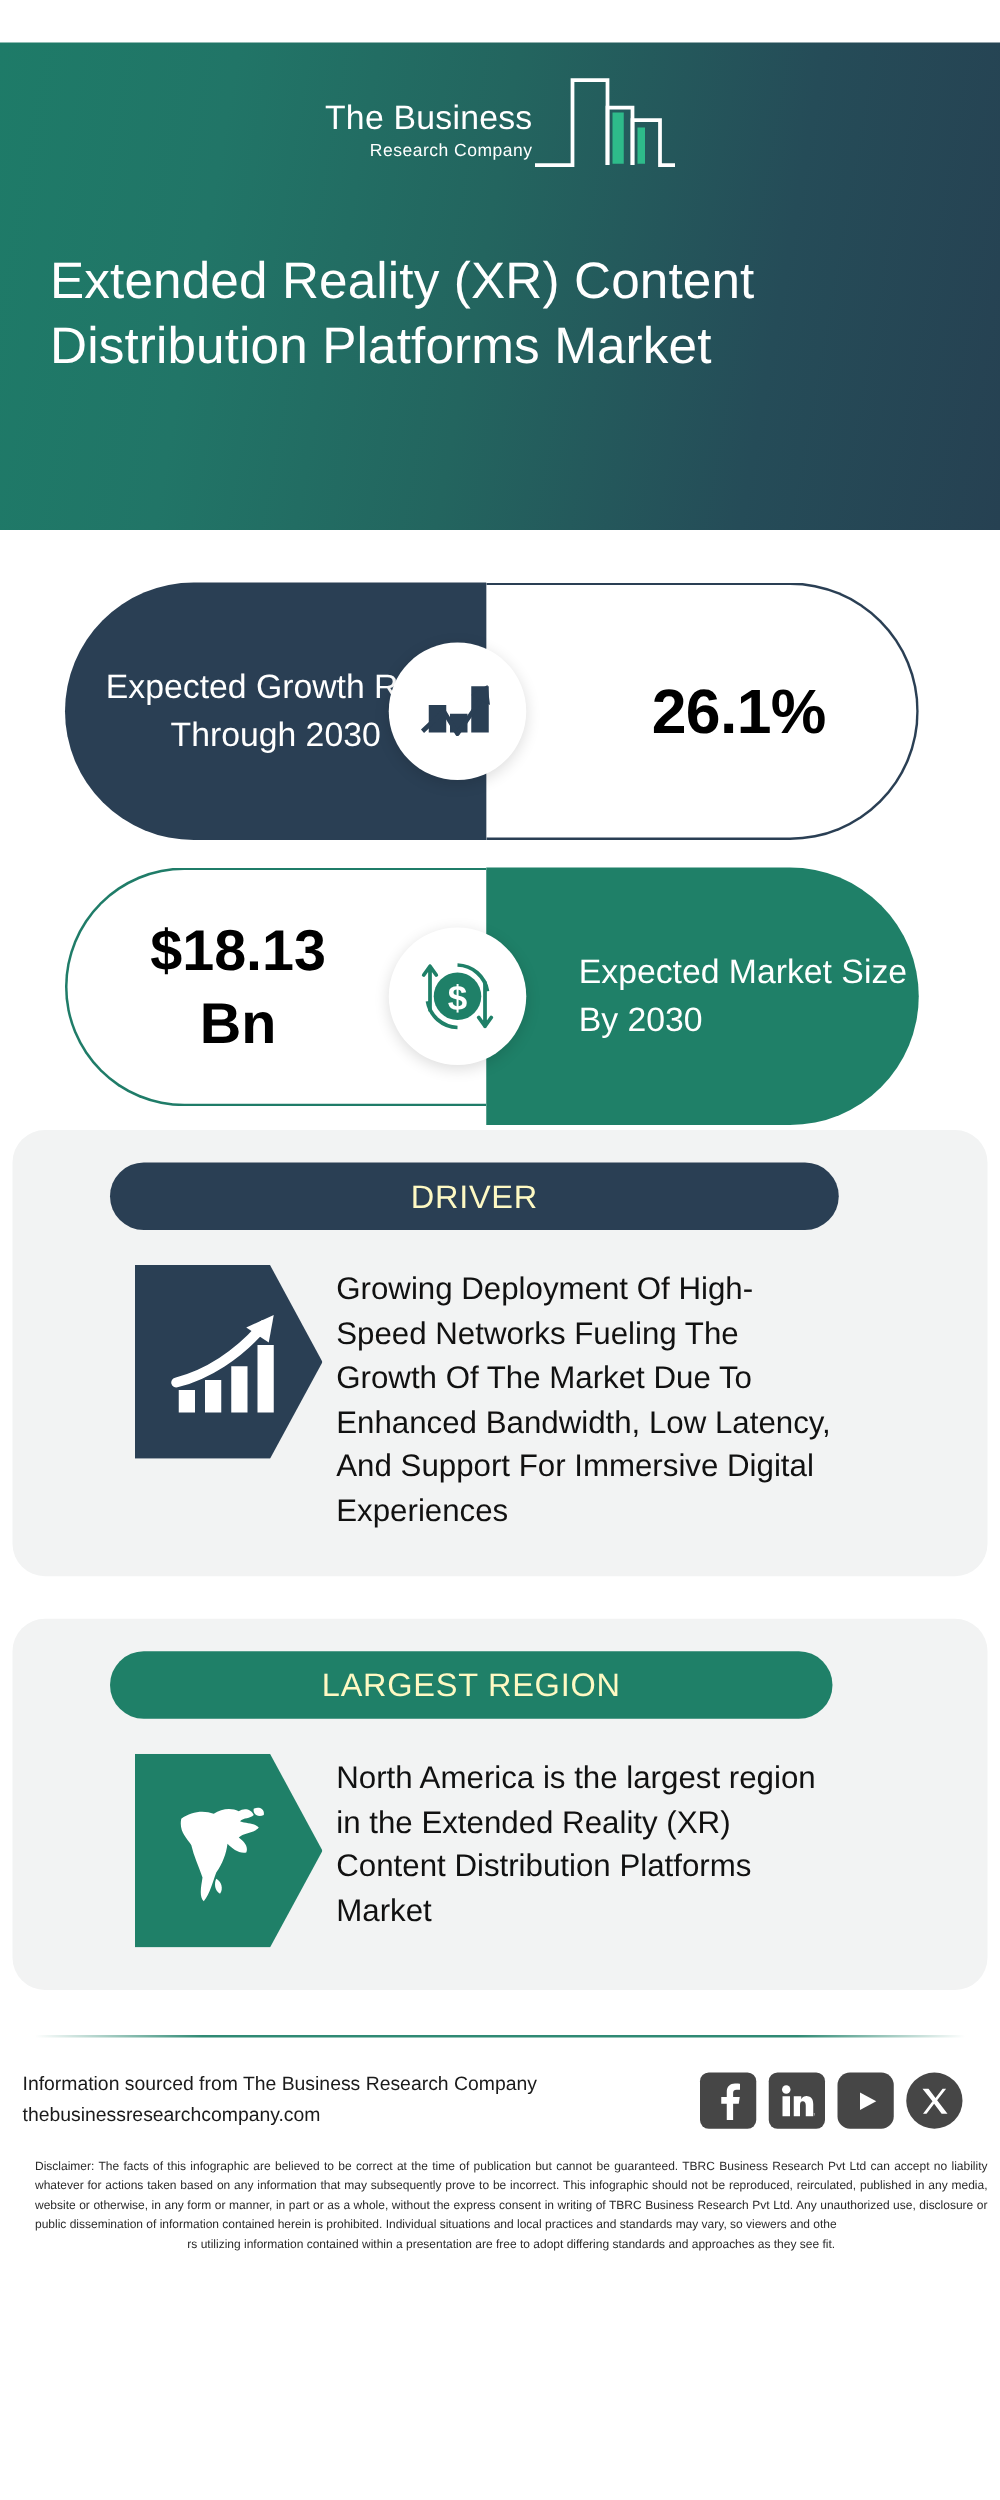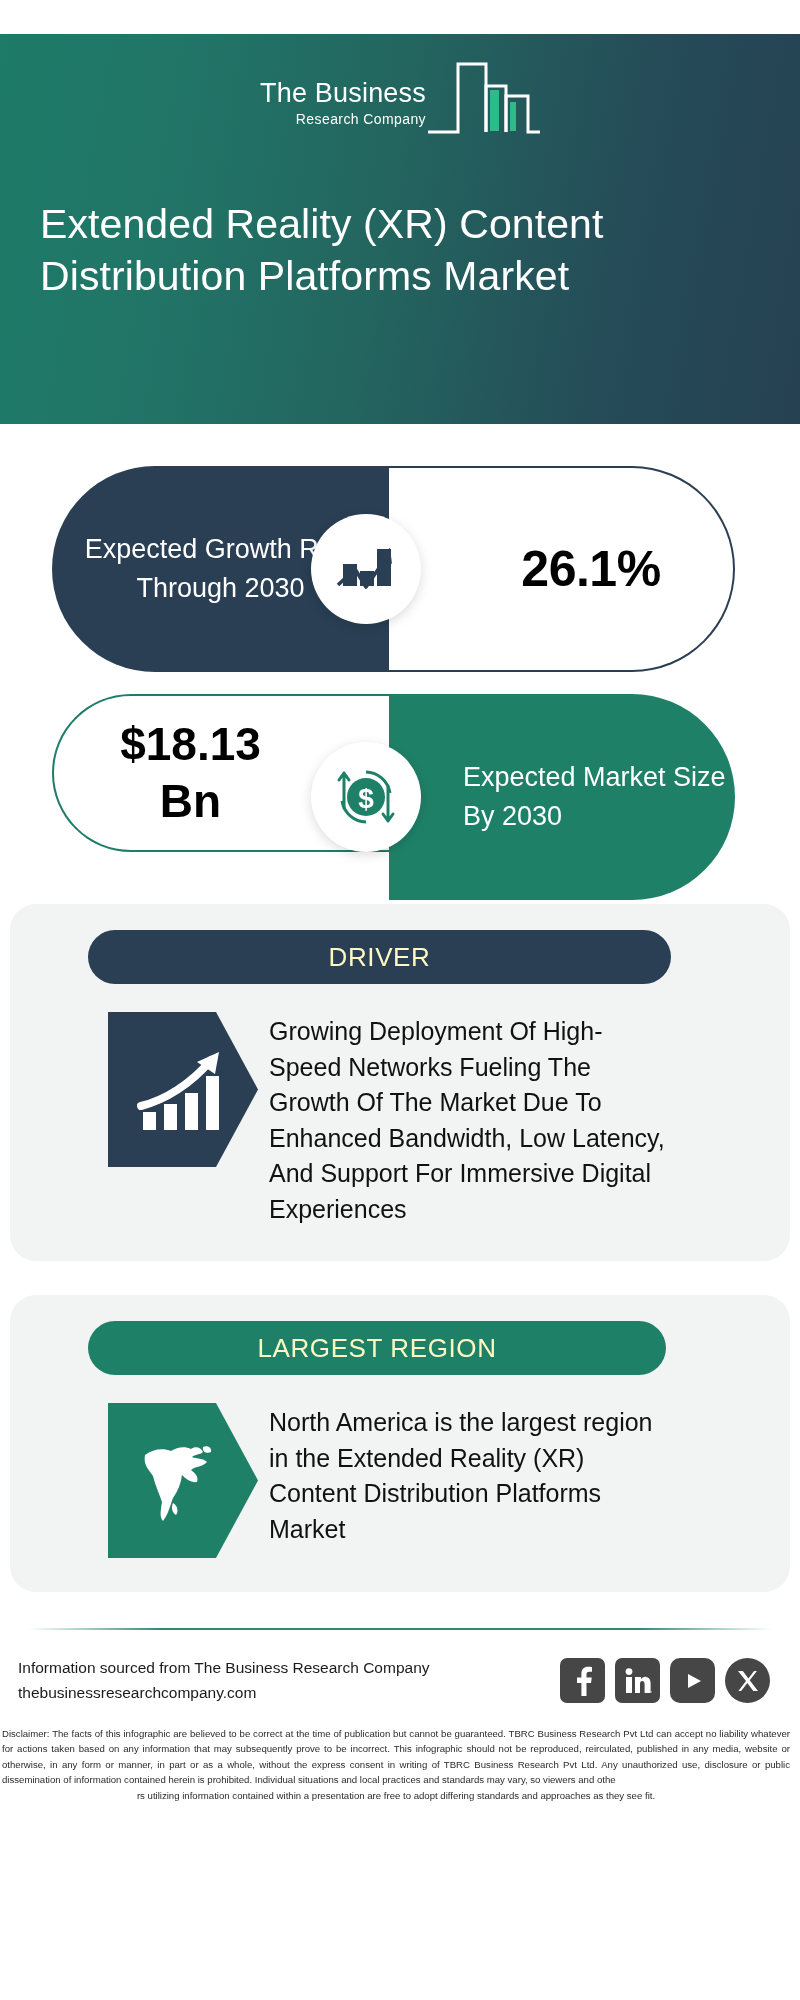--- a/index.html
+++ b/index.html
@@ -97,21 +97,21 @@
     font-weight:bold;
     color:#000000;
     letter-spacing:-0.5px;
     padding-left:60px;
   }
 
   
   .size-left {
     position:absolute;
     left:52px; top:18px;
-    width:337px; height:158px;
+    width:337px; height:191px;
     background:#ffffff;
     border:2.5px solid #1f7c68;
     border-right:none;
     border-radius:103px 0 0 103px;
     display:flex;
     align-items:center;
     justify-content:center;
     z-index:1;
   }
   .size-value {
@@ -226,21 +226,21 @@
     background:#464646;
     border-radius:7px;
     display:flex;
     align-items:center;
     justify-content:center;
   }
   .social.round { border-radius:50%; }
   .social.yt { border-radius:10px; }
 
   .disclaimer {
-    padding:20px 10px 0 2px;
+    padding:20px 10px 0 28px;
     font-size:9.6px;
     line-height:1.62;
     color:#2b2b2b;
     text-align:justify;
   }
   .disclaimer .last { display:block; text-align:center; }
 </style>
 </head>
 <body>
 

